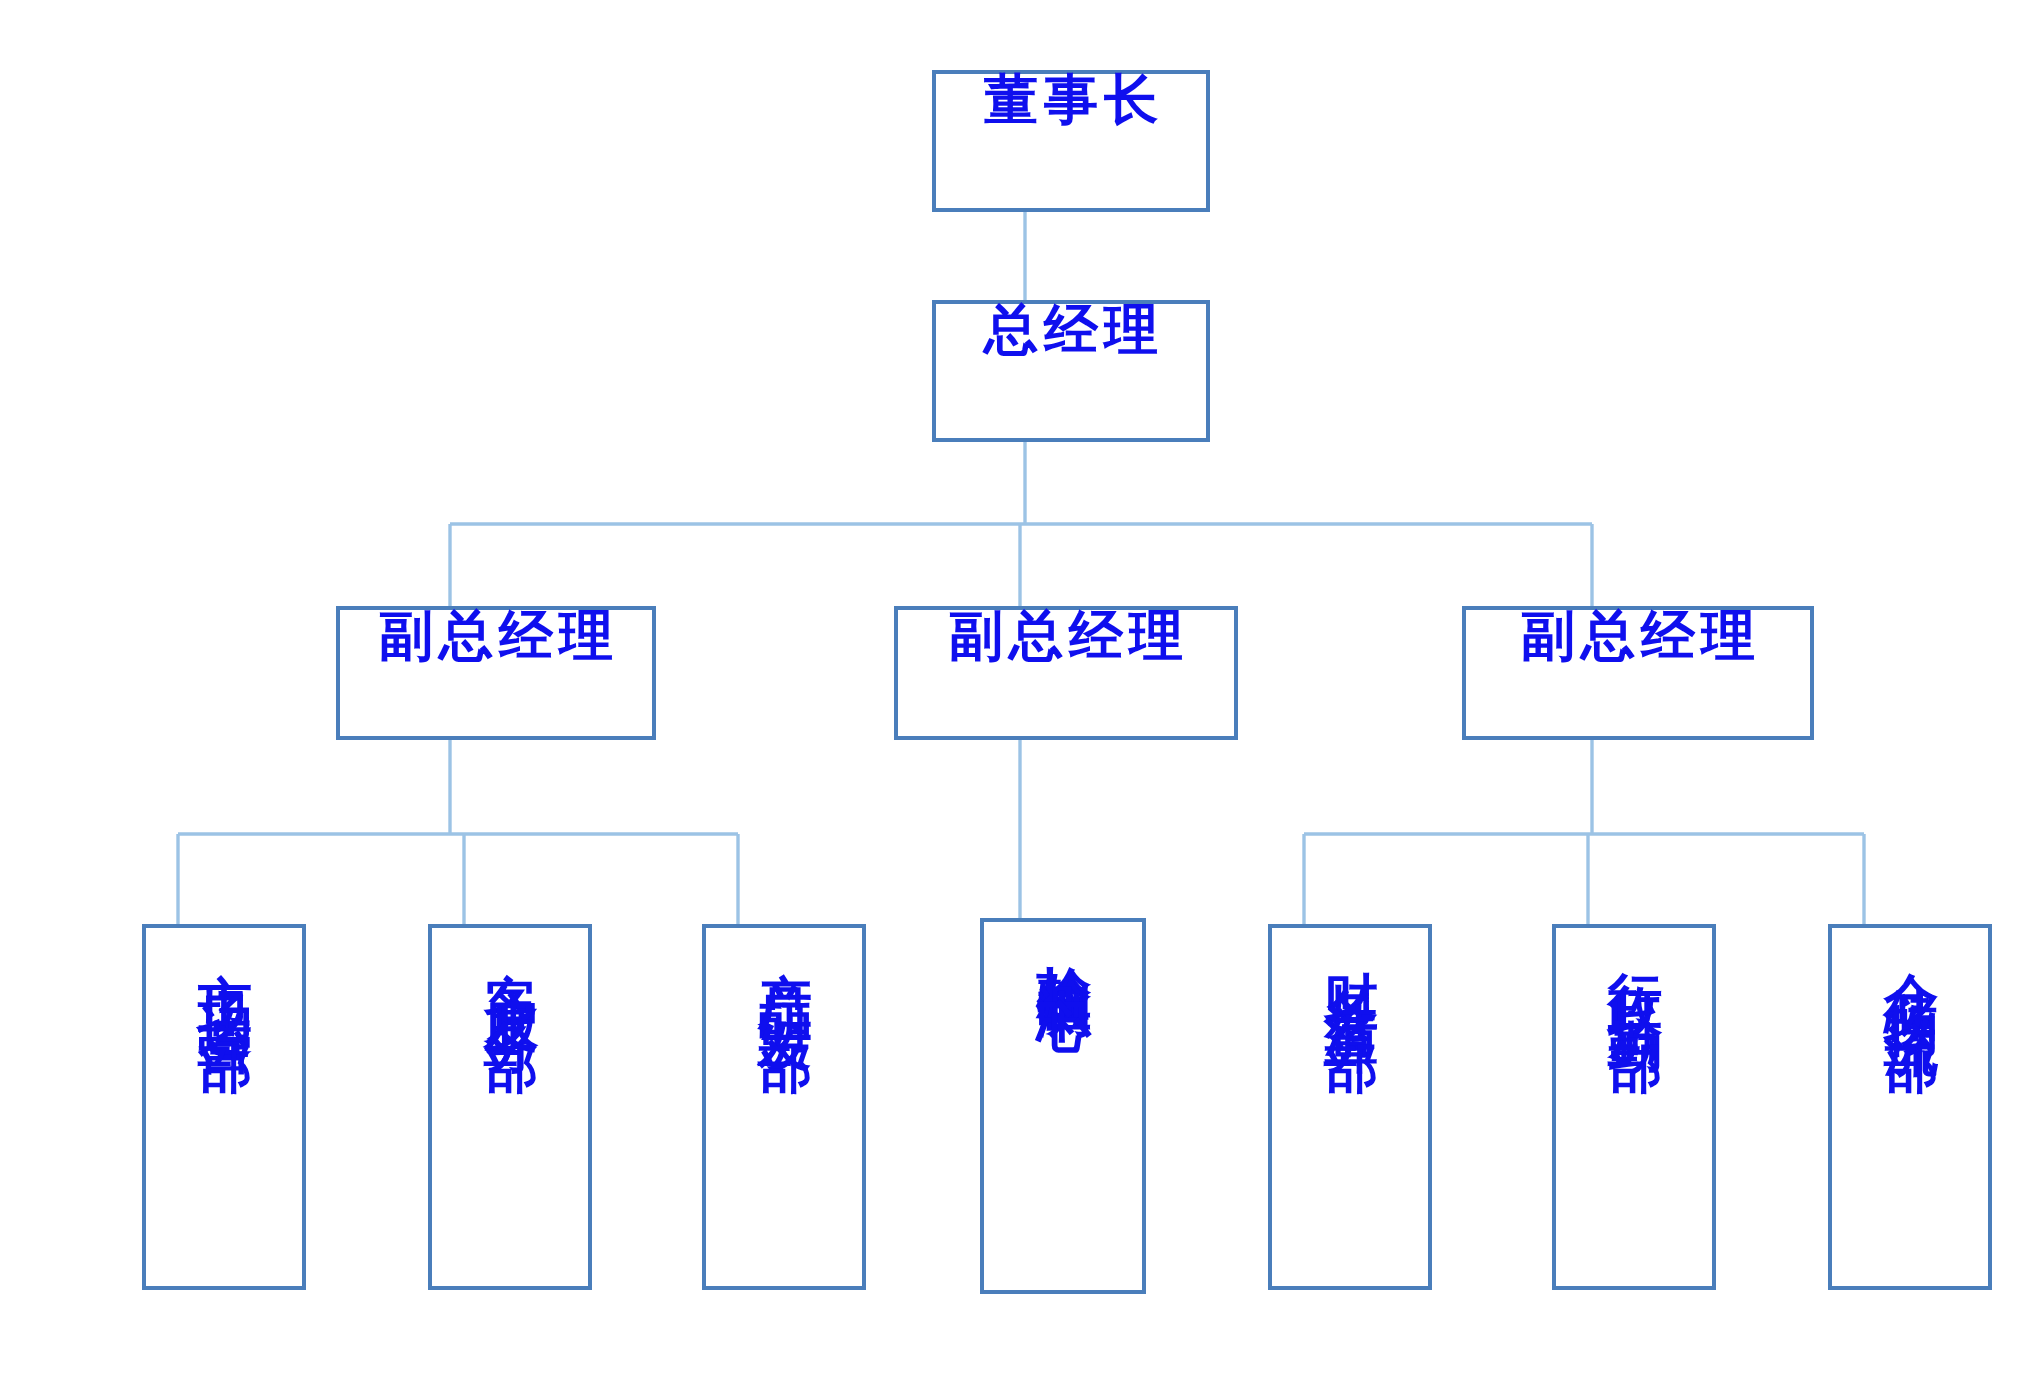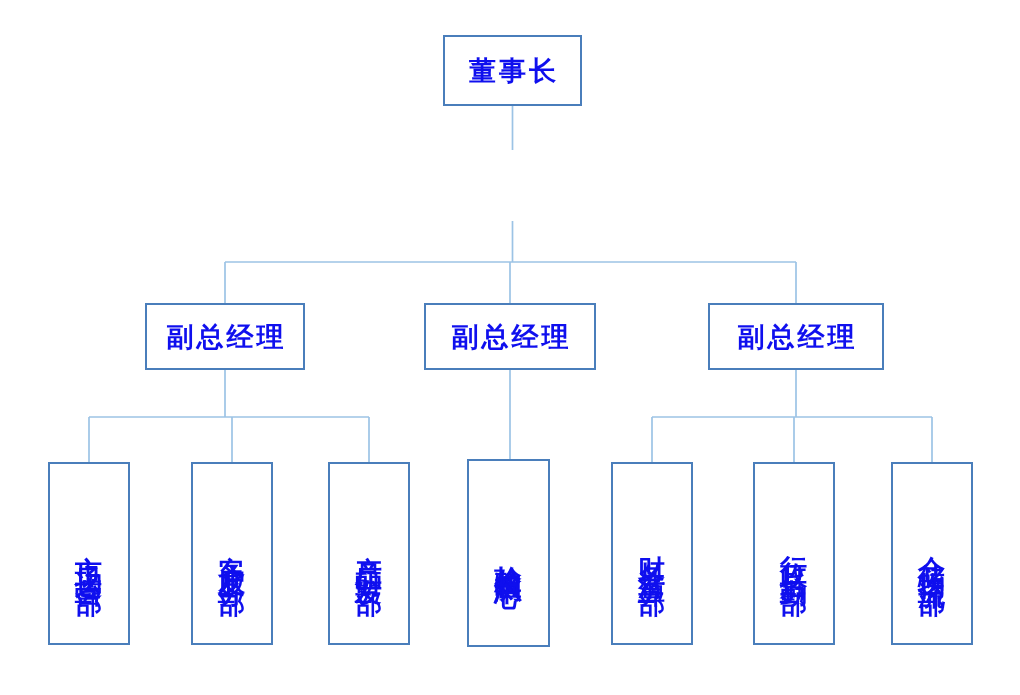--- a/index.html
+++ b/index.html
@@ -25,22 +25,22 @@
   .connectors line {
     stroke: var(--connector-line, #9cc3e5);
     stroke-width: 1.7;
   }
   .node {
     position: absolute;
     box-sizing: border-box;
     border: 2px solid var(--box-border, #4a7ebb);
     background: #ffffff;
     display: flex;
-    align-items: center;
     justify-content: center;
+    margin-left: 23px;
   }
   .label {
     color: var(--label-text, #0000ee);
     font-weight: bold;
     font-size: 27px;
     letter-spacing: 3px;
     text-indent: 3px;
     white-space: nowrap;
     line-height: 1;
   }
@@ -77,20 +77,23 @@
     <line x1="652" y1="417" x2="932" y2="417"></line>
     <line x1="652" y1="417" x2="652" y2="462"></line>
     <line x1="794" y1="417" x2="794" y2="462"></line>
     <line x1="932" y1="417" x2="932" y2="462"></line>
   </svg>
 
   <div class="node" style="left:443px; top:35px; width:139px; height:71px;">
     <span class="label">董事长</span>
   </div>
 
+  <div class="node" style="left:443px; top:150px; width:139px; height:71px;">
+    <span class="label">总经理</span>
+  </div>
 
   <div class="node" style="left:145px; top:303px; width:160px; height:67px;">
     <span class="label">副总经理</span>
   </div>
 
   <div class="node" style="left:424px; top:303px; width:172px; height:67px;">
     <span class="label">副总经理</span>
   </div>
 
   <div class="node" style="left:708px; top:303px; width:176px; height:67px;">

